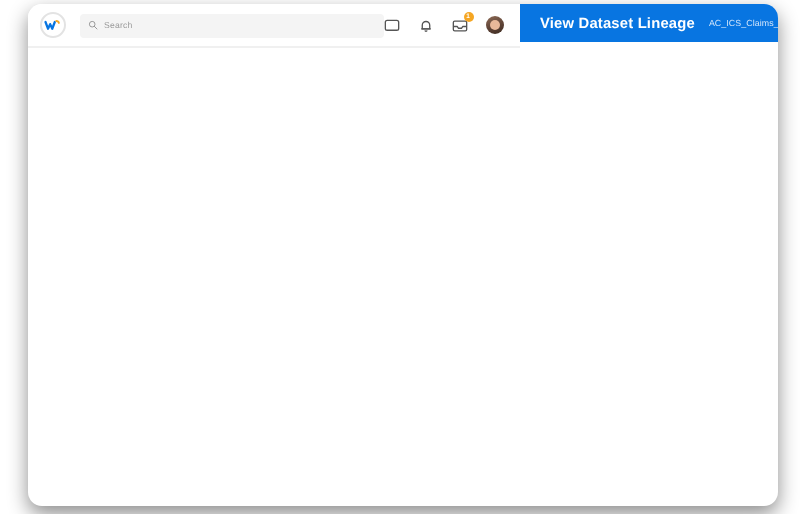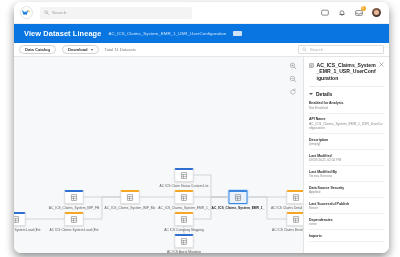--- a/index.html
+++ b/index.html
@@ -13,21 +13,20 @@
   
   #app-window {
     position: absolute;
     left: 14px; top: 2px;
     width: 375px; height: 251px;
     background: #ffffff;
     border-radius: 7px;
     box-shadow: 0 4px 10px rgba(0,0,0,0.45);
     overflow: hidden;
     display: flex;
-    flex-direction: column;
   }
 
   
   #global-bar {
     height: 22px;
     background: #ffffff;
     display: flex;
     align-items: center;
     padding: 0 6px;
     flex: 0 0 auto;

